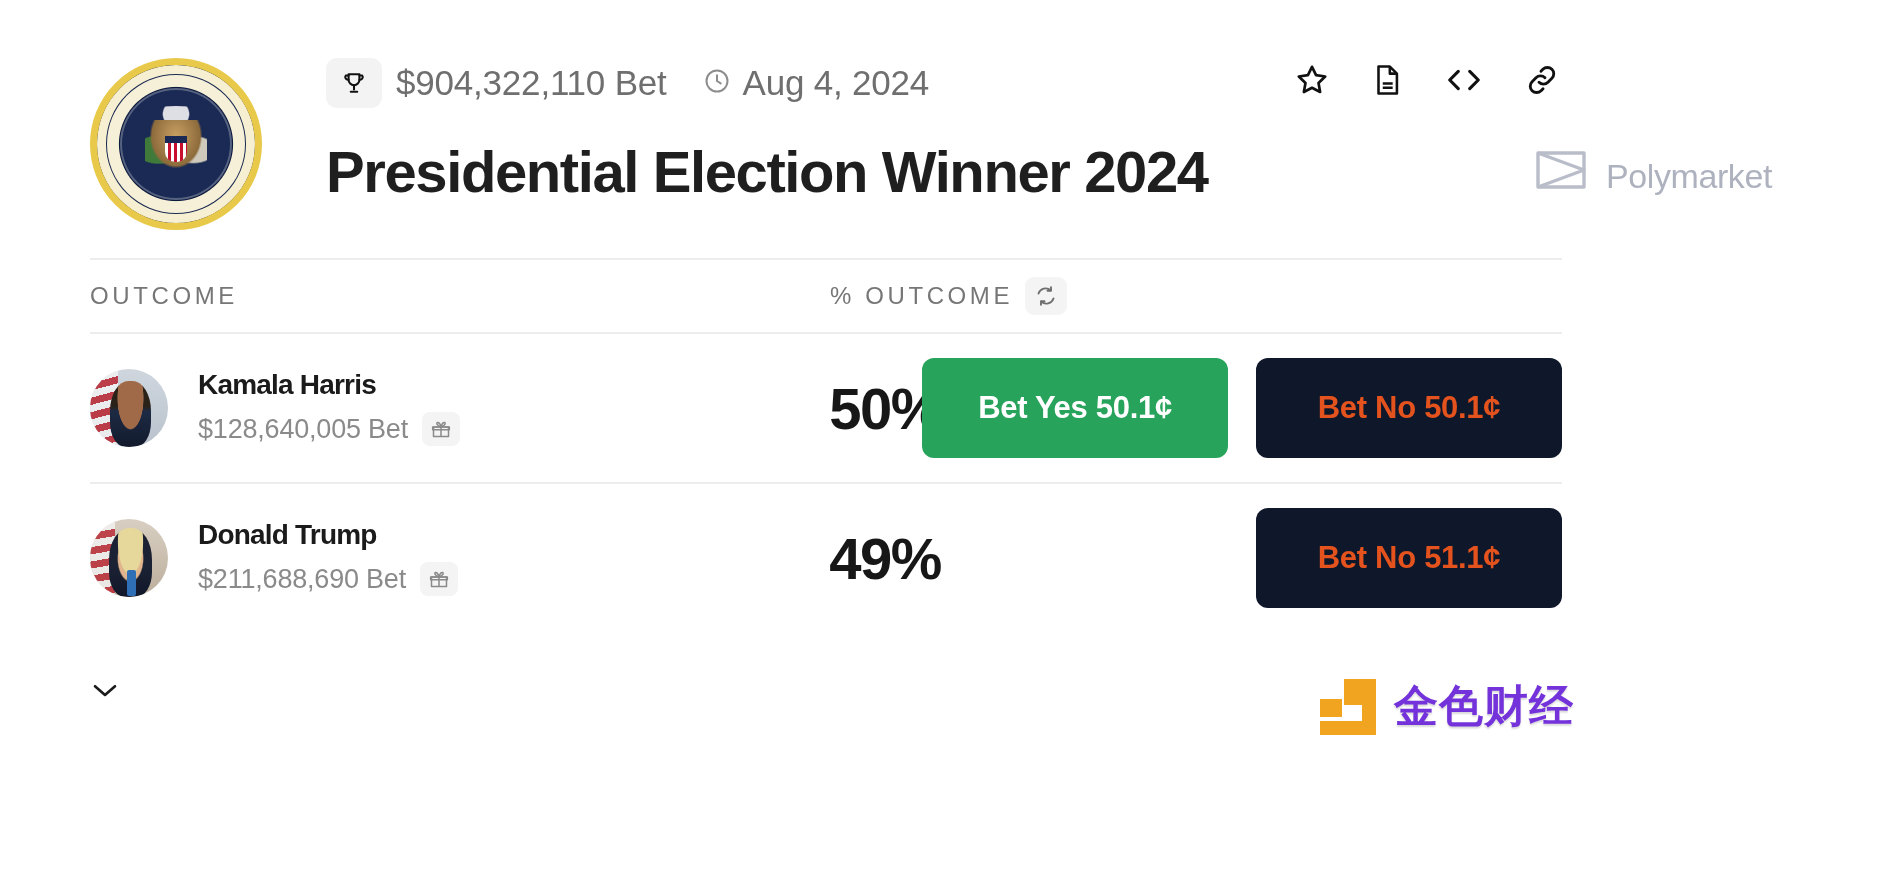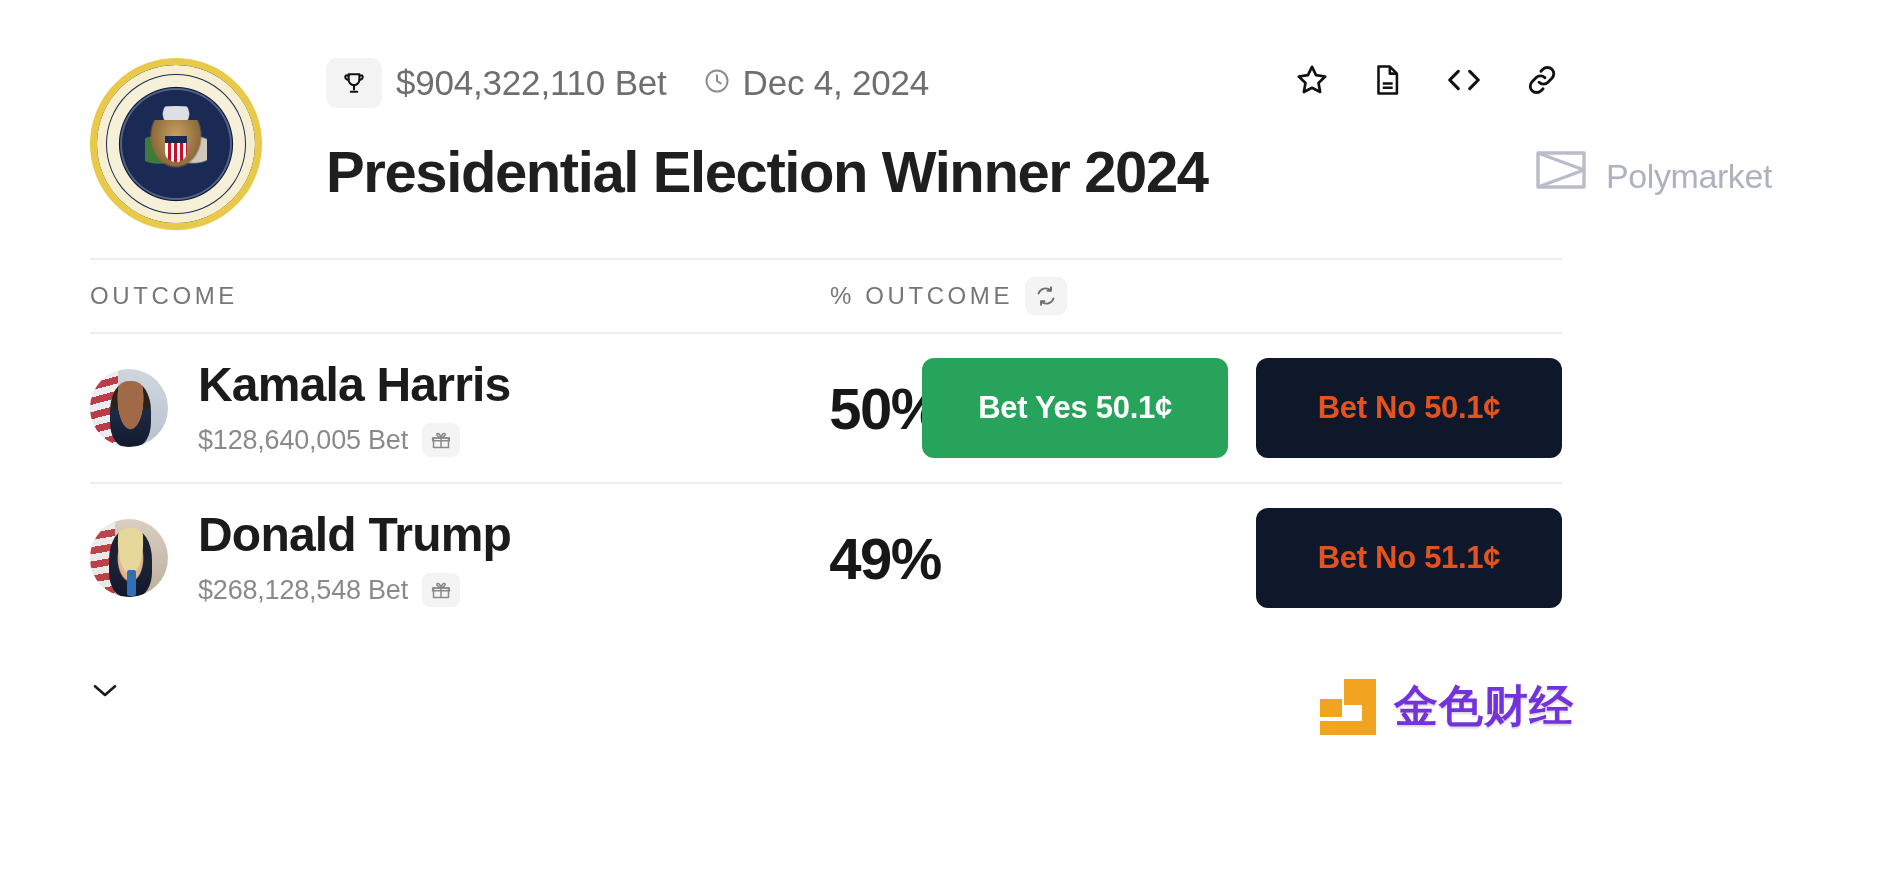--- a/index.html
+++ b/index.html
@@ -159,21 +159,21 @@
       radial-gradient(ellipse at 50% 44%, #e0b48c 0 40%, transparent 44%),
       linear-gradient(180deg, #1b2233 56%, #11172a 100%);
   }
   .av-trump .tie {
     position:absolute; left:47%; top:66%; width:9px; height:26px;
     background:#2f6fb5; border-radius:2px; z-index:3;
   }
 
   .names { margin-left: 30px; }
   .name {
-    font-size: 48px; font-weight: 600; color: #1b1b1b; letter-spacing: -0.8px;
+    font-size: 28px; font-weight: 600; color: #1b1b1b; letter-spacing: -0.8px;
     line-height: 1.1;
   }
   .sub-row { display: flex; align-items: center; gap: 14px; margin-top: 12px; text-align: center; }
   .sub {
     font-size: 27px; color: #8a8a8a; font-weight: 400; letter-spacing: -0.2px;
   }
   .gift-chip {
     width: 38px; height: 34px; border-radius: 8px; background: #f4f4f4;
     display: flex; align-items: center; justify-content: center;
   }
@@ -247,21 +247,21 @@
         </svg>
       </div>
       <div class="meta-text">$904,322,110 Bet</div>
       <div class="meta-date-wrap">
         <span>
           <svg width="28" height="28" viewBox="0 0 24 24" fill="none" stroke="#8d8d8d" stroke-width="1.7" stroke-linecap="round" stroke-linejoin="round">
             <circle cx="12" cy="12" r="9"></circle>
               <path d="M12 7v5l3.2 2"></path>
           </svg>
         </span>
-        <span class="meta-text">Dec 4, 2024</span>
+        <span class="meta-text">Aug 4, 2024</span>
       </div>
     </div>
 
     <div class="title-row">
       <div class="title">Presidential Election Winner 2024</div>
       <div class="brand">
         <span>
           <svg width="54" height="44" viewBox="0 0 54 44" fill="none" stroke="#b9bdc9" stroke-width="3.4" stroke-linejoin="round">
             <path d="M4 5 L50 5 L50 39 L4 39 Z"></path>
             <path d="M4 5 L50 22 L4 39"></path>
@@ -343,21 +343,21 @@
 
   <div class="divider"></div>
 
   <div class="row">
     <div class="avatar av-trump">
         <span class="tie"></span>
       </div>
     <div class="names">
       <div class="name">Donald Trump</div>
       <div class="sub-row">
-        <span class="sub">$268,128,548 Bet</span>
+        <span class="sub">$211,688,690 Bet</span>
         <span class="gift-chip">
           <svg width="20" height="20" viewBox="0 0 24 24" fill="none" stroke="#8a8a8a" stroke-width="1.8" stroke-linejoin="round">
             <rect x="3" y="9.5" width="18" height="11.5"></rect>
               <path d="M2 9.5h20v3.5H2z"></path>
             <path d="M12 9.5V21"></path>
             <path d="M12 9.5S10.5 3.2 7.8 4.2 9.8 9.5 12 9.5zM12 9.5s1.5-6.3 4.2-5.3S14.2 9.5 12 9.5z"></path>
           </svg>
         </span>
       </div>
     </div>

